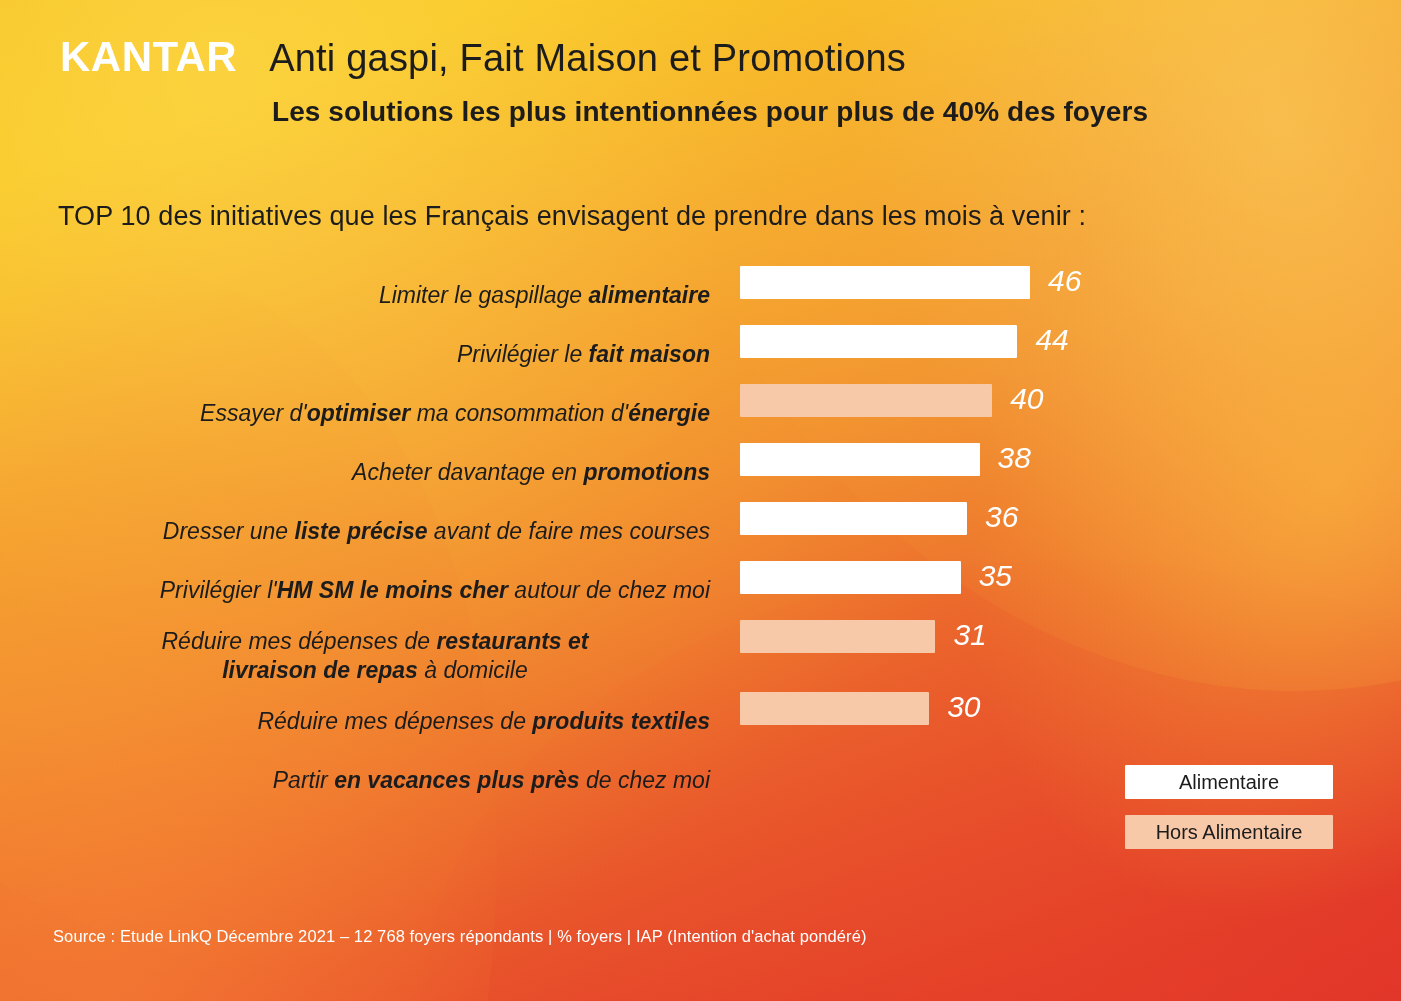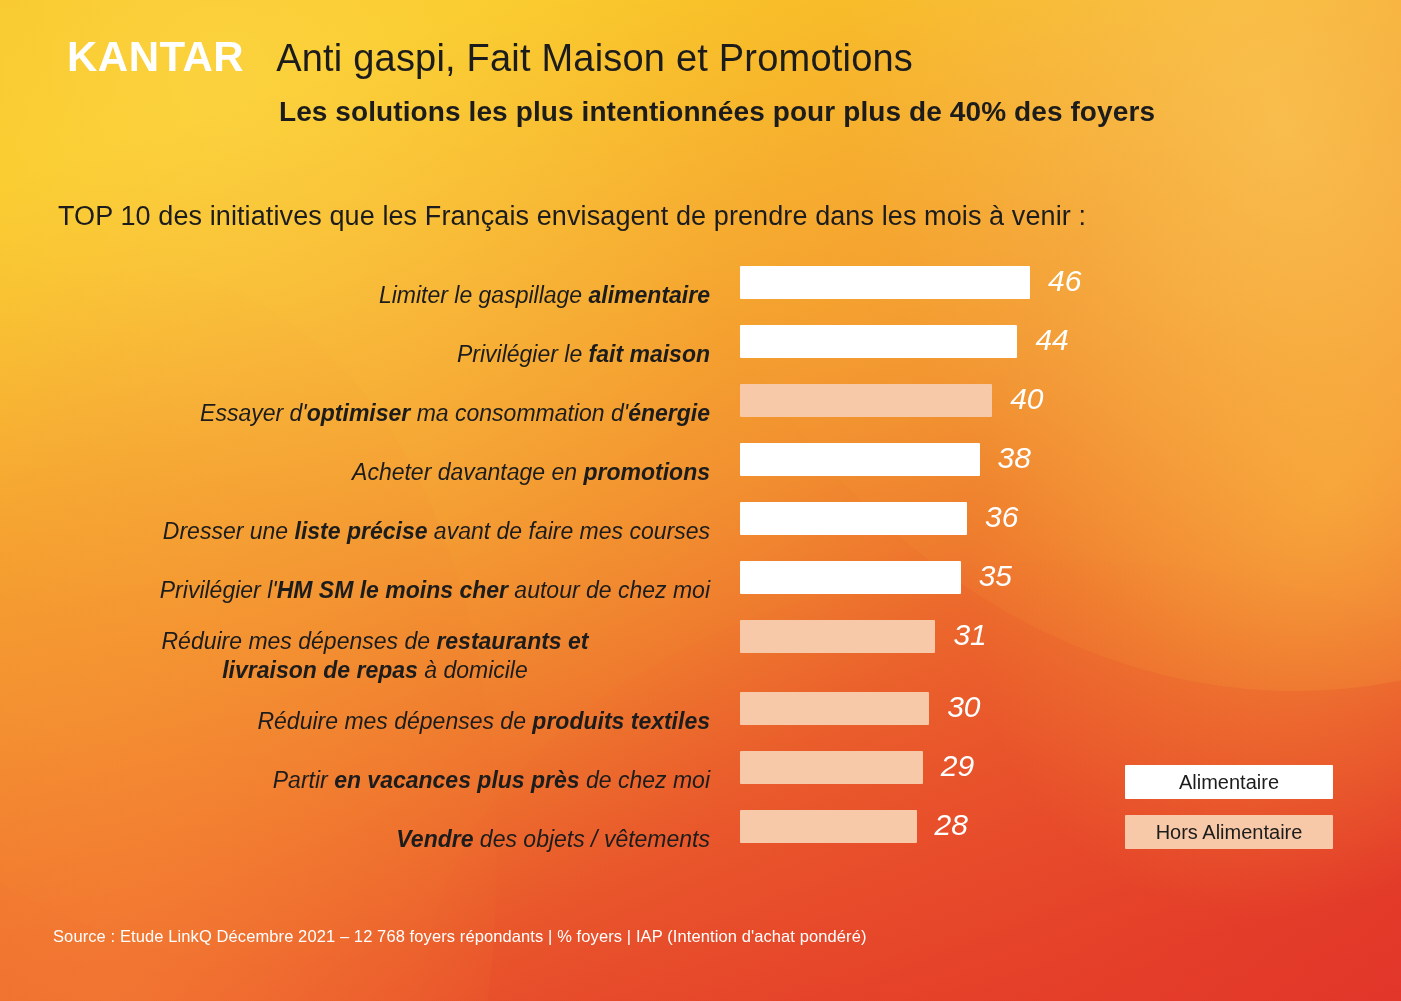--- a/index.html
+++ b/index.html
@@ -58,21 +58,21 @@
   .s5 {
     width: 700px; height: 900px;
     left: 980px; top: 40px;
     background: radial-gradient(ellipse at 50% 50%, rgba(255,205,60,0.45) 0%, rgba(255,205,60,0) 70%);
     transform: rotate(25deg);
   }
 
   
   .header {
     position: absolute;
-    left: 67px;
+    left: 60px;
     top: 36px;
     width: 1300px;
   }
   .title-row {
     display: flex;
     align-items: baseline;
     gap: 32px;
   }
   .logo {
     font-size: 42px;
@@ -264,31 +264,20 @@
       </div>
       <div class="row">
         <div class="row-label">Réduire mes dépenses de <b>produits textiles</b></div>
         <div class="bar-zone">
           <div class="bar hors" style="width: 189.13px;"></div>
           <div class="value">30</div>
         </div>
       </div>
       <div class="row">
         <div class="row-label">Partir <b>en vacances plus près</b> de chez moi</div>
-        <div class="bar-zone">
-          <div class="bar hors" style="width: 182.826px;"></div>
-          <div class="value">29</div>
-        </div>
-      </div>
-      <div class="row">
-        <div class="row-label"><b>Vendre</b> des objets / vêtements</div>
-        <div class="bar-zone">
-          <div class="bar hors" style="width: 176.522px;"></div>
-          <div class="value">28</div>
-        </div>
       </div>
     </div>
 
   <div class="legend">
     <div class="legend-item alim">
       <span>Alimentaire</span>
     </div>
     <div class="legend-item hors">
       <span>Hors Alimentaire</span>
     </div>

